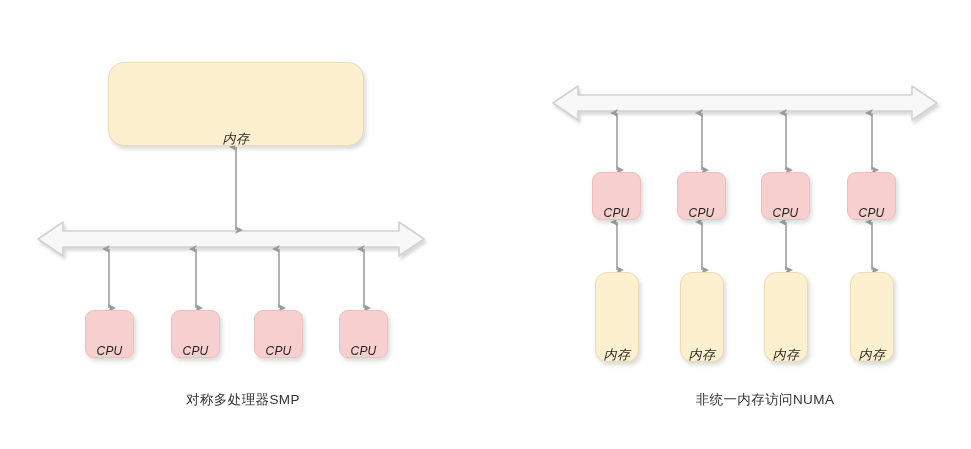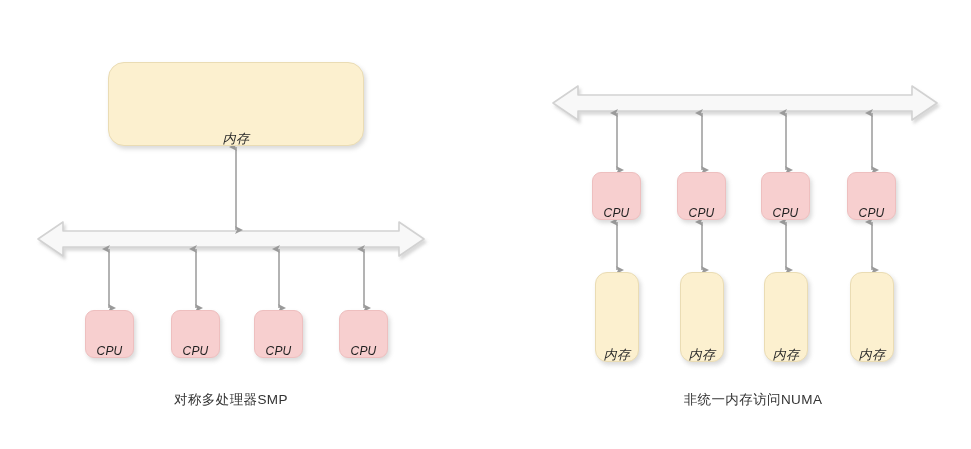--- a/index.html
+++ b/index.html
@@ -68,20 +68,21 @@
   }
 
   
   .caption {
     position: absolute;
     font-size: 13.5px;
     color: #333333;
     letter-spacing: 0.4px;
     white-space: nowrap;
     text-align: center;
+    padding-left: 12px;
   }
 
   
   #vec {
     position: absolute;
     left: 0;
     top: 0;
     width: 971px;
     height: 449px;
     pointer-events: none;

